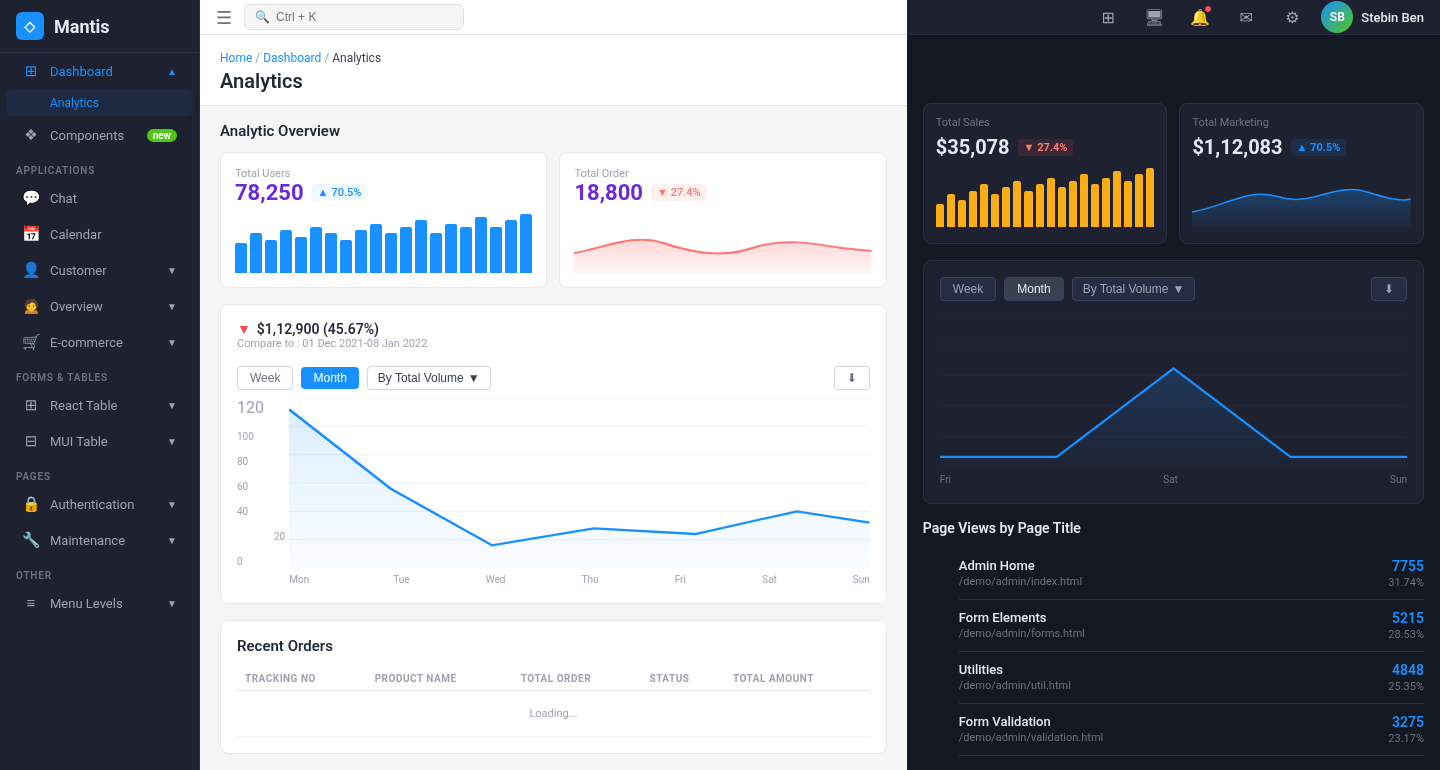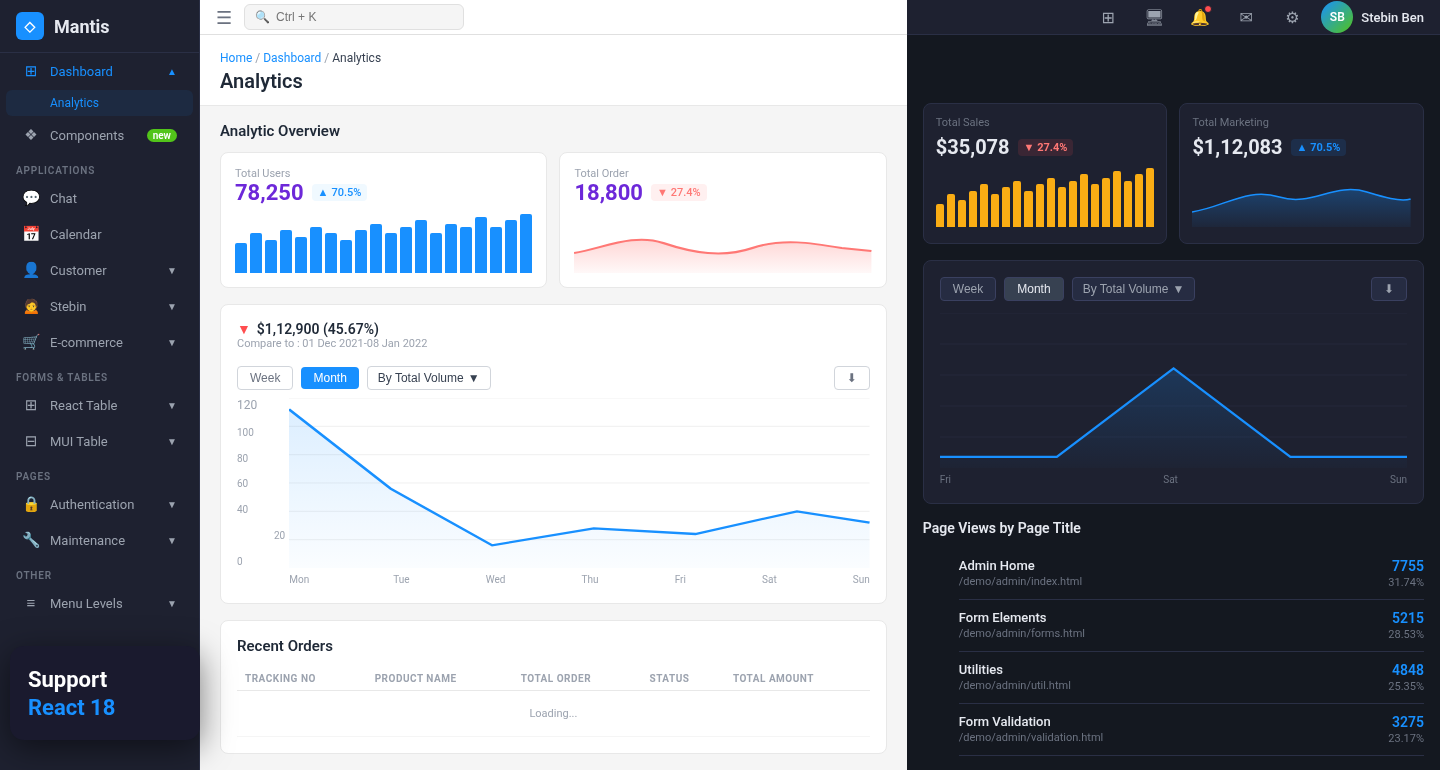--- a/index.html
+++ b/index.html
@@ -370,21 +370,21 @@
     <span class="nav-icon">📅</span>
     <span>Calendar</span>
   </div>
   <div class="nav-item">
     <span class="nav-icon">👤</span>
     <span>Customer</span>
     <span class="expand-icon">▼</span>
   </div>
   <div class="nav-item">
     <span class="nav-icon">🙍</span>
-    <span>Stebin</span>
+    <span>Overview</span>
     <span class="expand-icon">▼</span>
   </div>
   <div class="nav-item">
     <span class="nav-icon">🛒</span>
     <span>E-commerce</span>
     <span class="expand-icon">▼</span>
   </div>
 
   <div class="nav-section-label">Forms &amp; Tables</div>
   <div class="nav-item">
@@ -410,24 +410,20 @@
     <span class="expand-icon">▼</span>
   </div>
 
   <div class="nav-section-label">Other</div>
   <div class="nav-item">
     <span class="nav-icon">≡</span>
     <span>Menu Levels</span>
     <span class="expand-icon">▼</span>
   </div>
 
-  <div class="support-popup">
-    <div class="support-title">Support</div>
-    <div class="support-subtitle">React 18</div>
-  </div>
 </div>
 
 <div class="main-area">
 
   <div class="light-section">
 
     <div class="top-header">
       <div class="header-menu-btn">☰</div>
       <div class="header-search">
         <span style="color:#9ca3af; font-size:12px;">🔍</span>
@@ -527,21 +523,21 @@
           <button class="dropdown-btn">
             <span>By Total Volume</span>
             <span>▼</span>
           </button>
           <button class="btn-outline" style="margin-left:auto;">⬇</button>
         </div>
 
         <div style="display:flex; gap:4px;">
 
           <div style="display:flex; flex-direction:column; justify-content:space-between; padding-bottom:20px; min-width:28px;">
-            <span style="font-size:12px; color:#9ca3af;">120</span>
+            <span style="font-size:16px; color:#9ca3af;">120</span>
             <span style="font-size:10px; color:#9ca3af;">100</span>
             <span style="font-size:10px; color:#9ca3af;">80</span>
             <span style="font-size:10px; color:#9ca3af;">60</span>
             <span style="font-size:10px; color:#9ca3af;">40</span>
             <span style="font-size:10px; color:#9ca3af;margin-left:37px;">20</span>
             <span style="font-size:10px; color:#9ca3af;">0</span>
           </div>
           <div style="flex:1;">
             <svg width="100%" height="170" viewBox="0 0 400 150" preserveAspectRatio="none">
               <defs>

